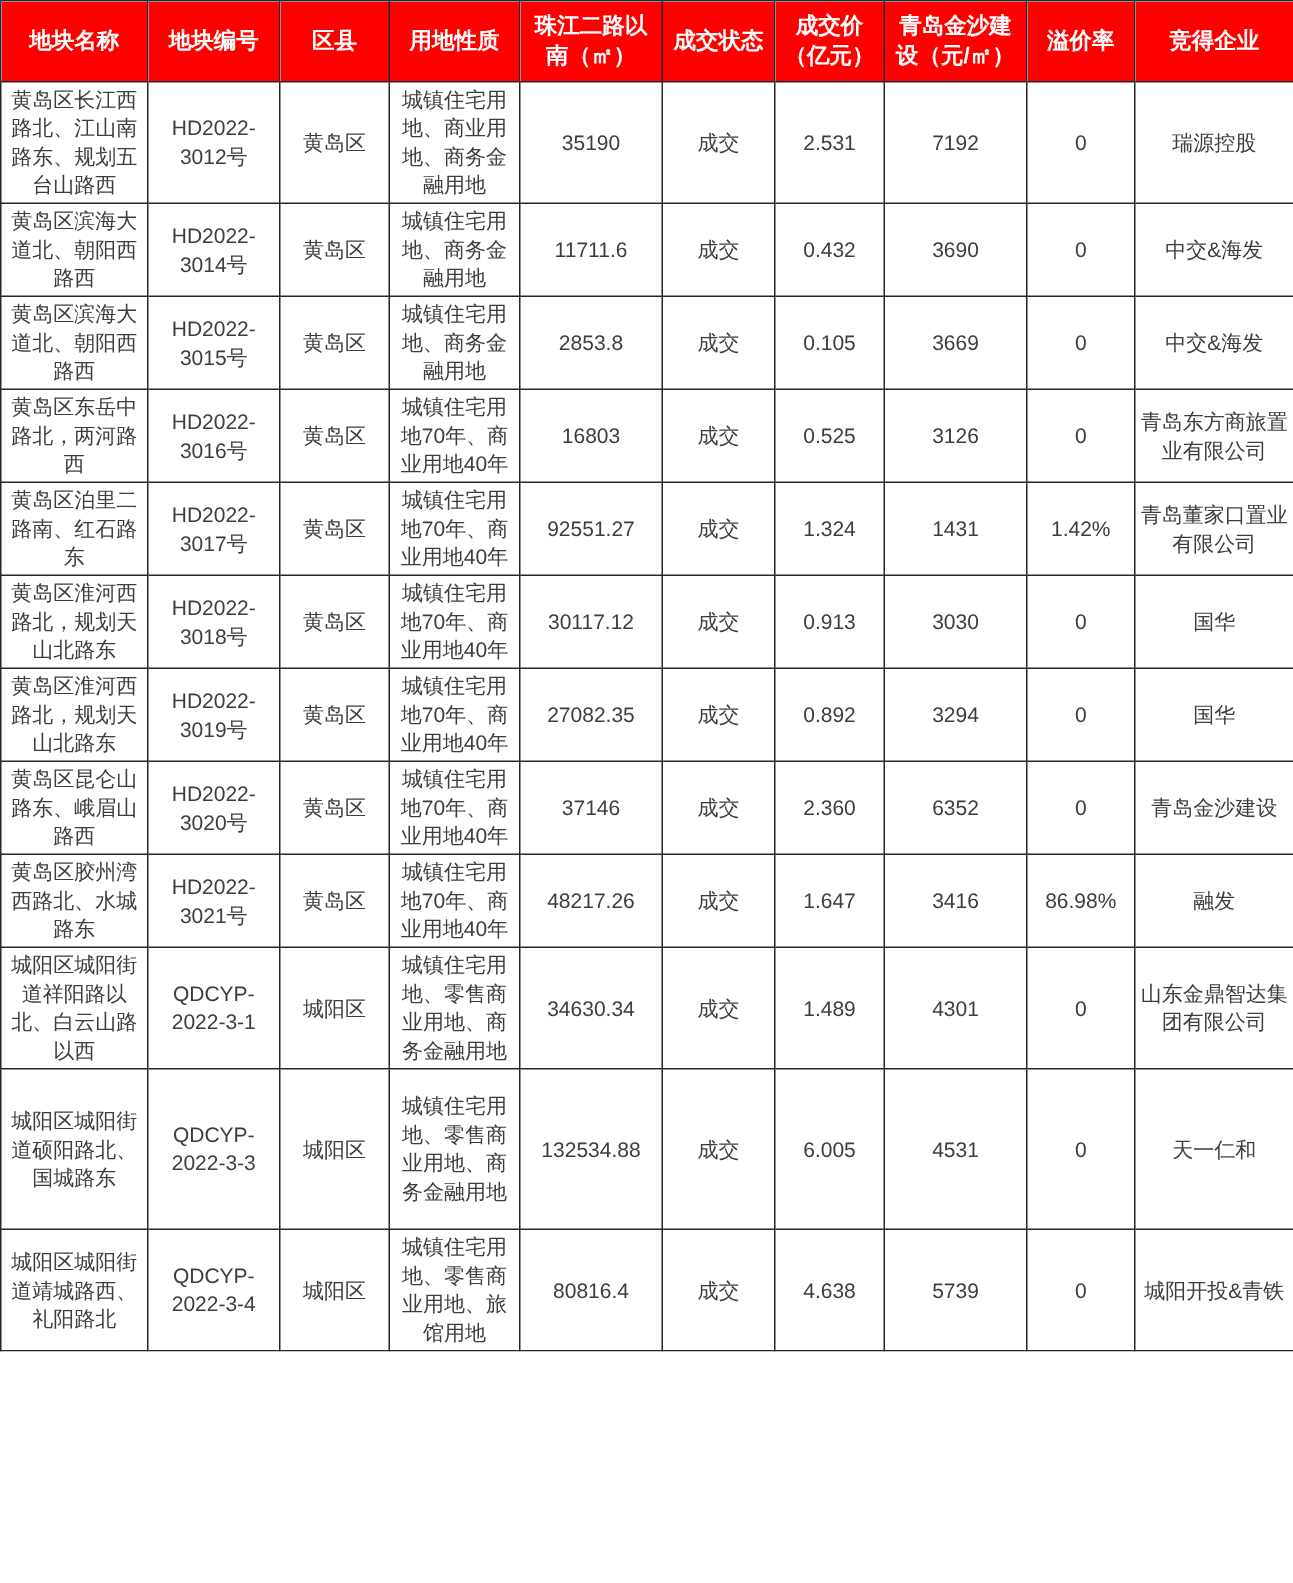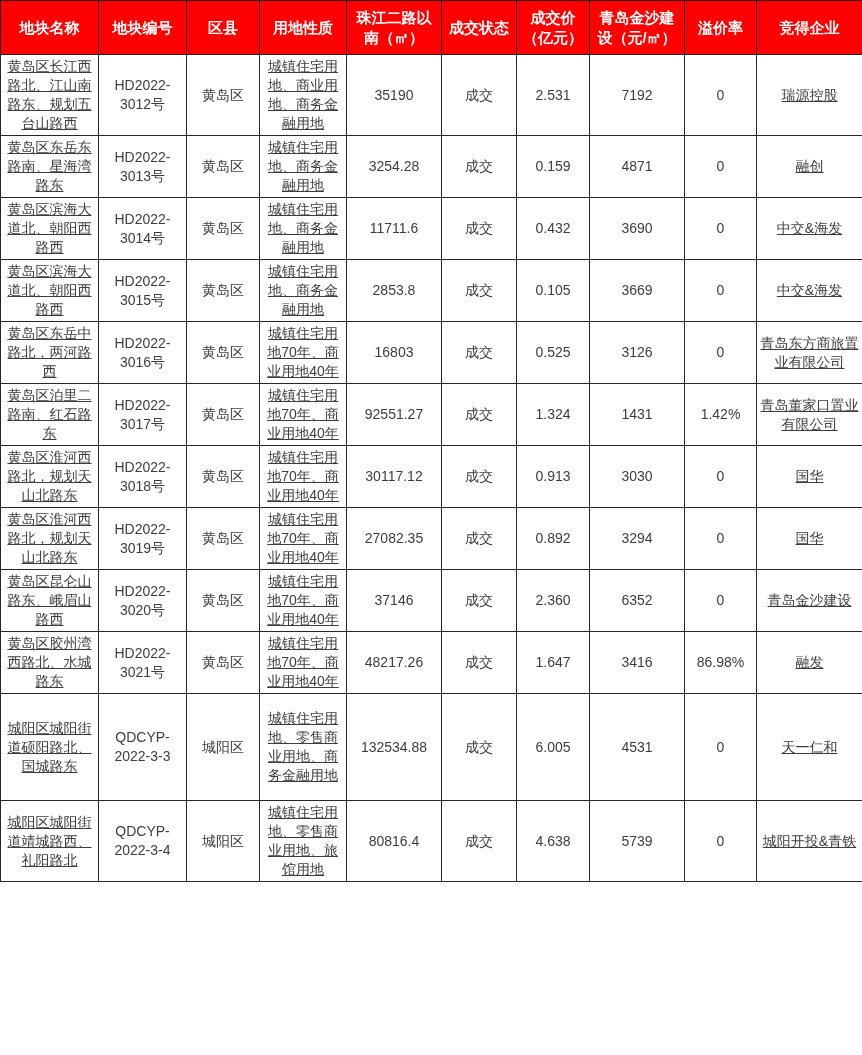--- a/index.html
+++ b/index.html
@@ -36,21 +36,21 @@
     line-height: 20px;
     padding: 2px 5px;
   }
   td {
     font-size: 14px;
     line-height: 19px;
     padding: 2px 3px;
     color: #3d3d3d;
   }
   
-  td:nth-child(1), td:nth-child(4), td:nth-child(10) { word-break: break-all; text-decoration: underline; }
+  td:nth-child(1), td:nth-child(4), td:nth-child(10) { word-break: break-all; }
   
   col.c1  { width: 98px; }
   col.c2  { width: 88px; }
   col.c3  { width: 73px; }
   col.c4  { width: 87px; }
   col.c5  { width: 95px; }
   col.c6  { width: 75px; }
   col.c7  { width: 73px; }
   col.c8  { width: 95px; }
   col.c9  { width: 72px; }
@@ -110,32 +110,20 @@
           <td>黄岛区</td>
           <td>城镇住宅用地、商业用地、商务金融用地</td>
           <td>35190</td>
           <td>成交</td>
           <td>2.531</td>
           <td>7192</td>
           <td>0</td>
           <td>瑞源控股</td>
         </tr>
         <tr>
-          <td>黄岛区东岳东路南、星海湾路东</td>
-          <td>HD2022-3013号</td>
-          <td>黄岛区</td>
-          <td>城镇住宅用地、商务金融用地</td>
-          <td>3254.28</td>
-          <td>成交</td>
-          <td>0.159</td>
-          <td>4871</td>
-          <td>0</td>
-          <td>融创</td>
-        </tr>
-        <tr>
           <td>黄岛区滨海大道北、朝阳西路西</td>
           <td>HD2022-3014号</td>
           <td>黄岛区</td>
           <td>城镇住宅用地、商务金融用地</td>
           <td>11711.6</td>
           <td>成交</td>
           <td>0.432</td>
           <td>3690</td>
           <td>0</td>
           <td>中交&amp;海发</td>
@@ -216,20 +204,32 @@
           <td>黄岛区胶州湾西路北、水城路东</td>
           <td>HD2022-3021号</td>
           <td>黄岛区</td>
           <td>城镇住宅用地70年、商业用地40年</td>
           <td>48217.26</td>
           <td>成交</td>
           <td>1.647</td>
           <td>3416</td>
           <td>86.98%</td>
           <td>融发</td>
+        </tr>
+        <tr>
+          <td>城阳区城阳街道祥阳路以北、白云山路以西</td>
+          <td>QDCYP-2022-3-1</td>
+          <td>城阳区</td>
+          <td>城镇住宅用地、零售商业用地、商务金融用地</td>
+          <td>34630.34</td>
+          <td>成交</td>
+          <td>1.489</td>
+          <td>4301</td>
+          <td>0</td>
+          <td>山东金鼎智达集团有限公司</td>
         </tr>
         <tr>
           <td>城阳区城阳街道硕阳路北、国城路东</td>
           <td>QDCYP-2022-3-3</td>
           <td>城阳区</td>
           <td>城镇住宅用地、零售商业用地、商务金融用地</td>
           <td>132534.88</td>
           <td>成交</td>
           <td>6.005</td>
           <td>4531</td>

